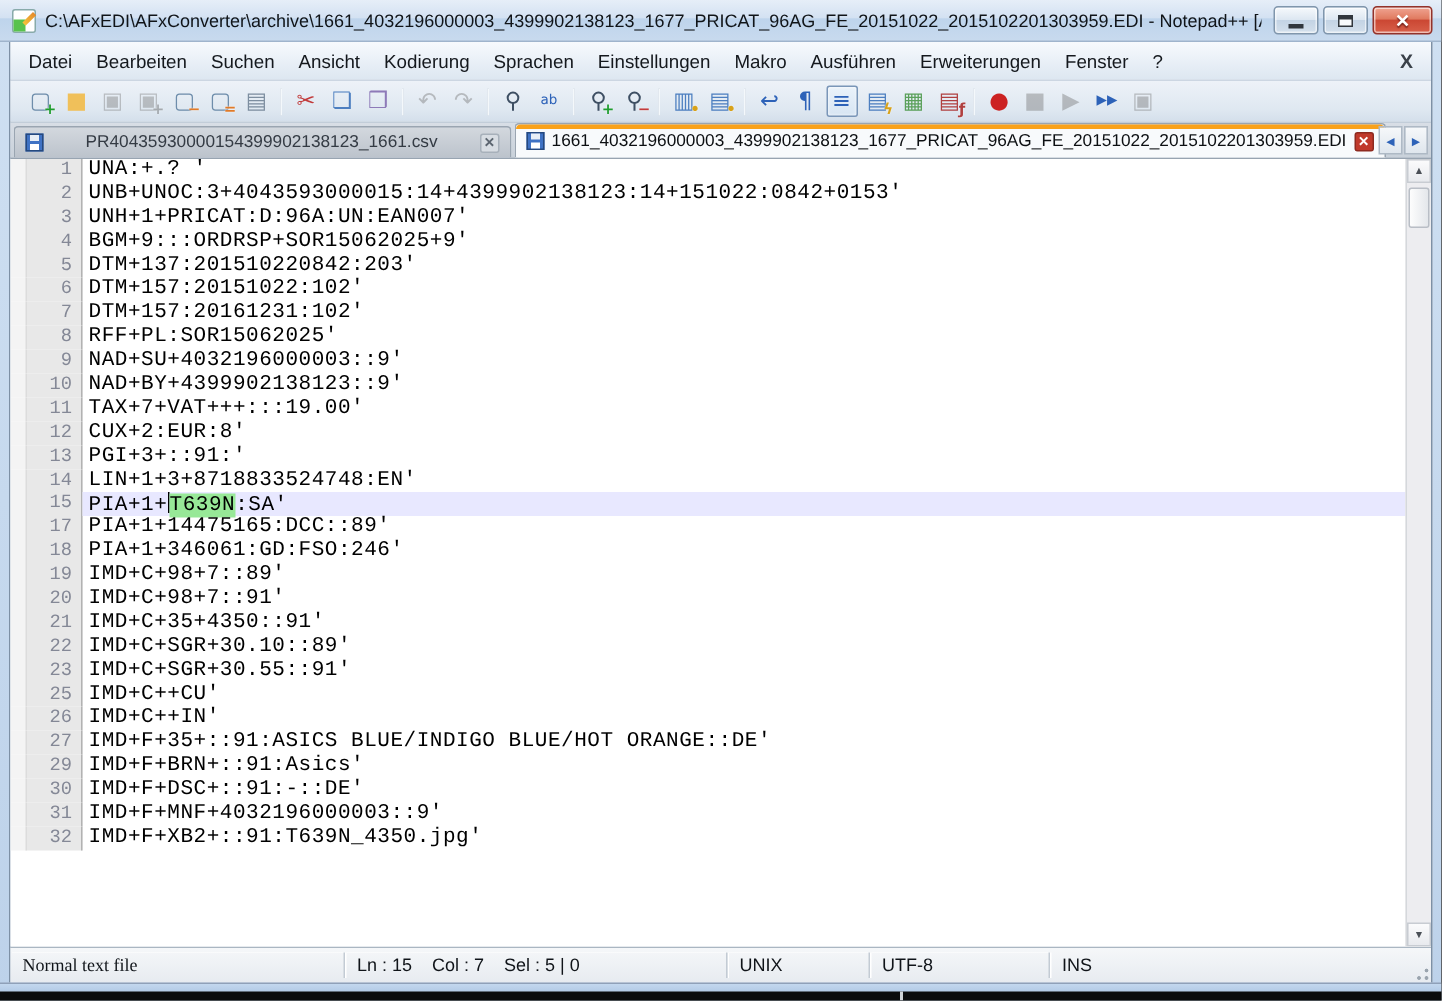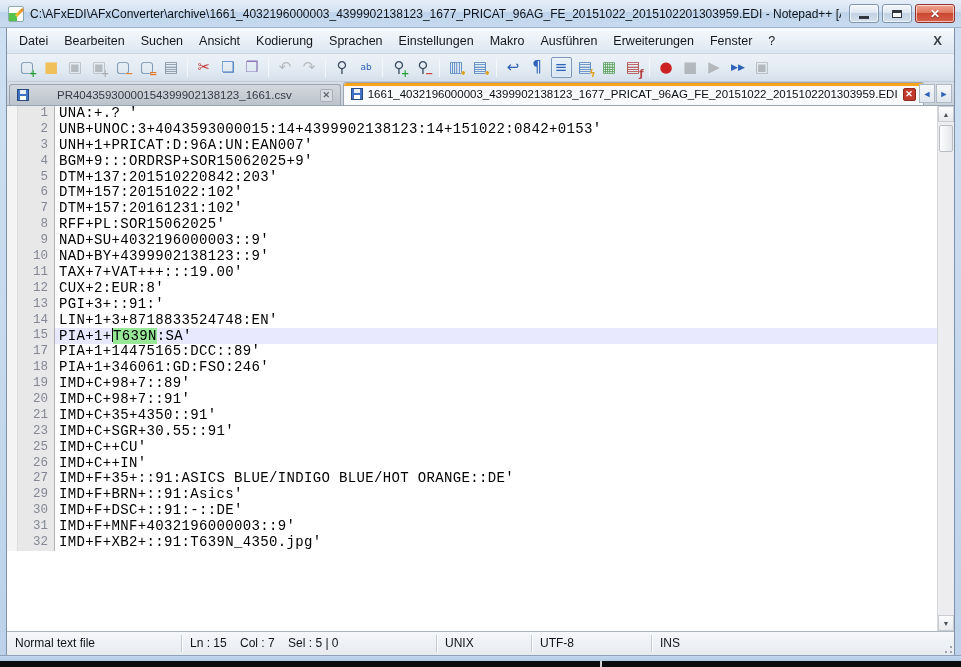--- a/index.html
+++ b/index.html
@@ -92,21 +92,21 @@
     display:flex; align-items:center; justify-content:center; font-size:7px; color:#4a4f56; }
   .strack { flex:1; position:relative; }
   .sthumb { position:absolute; top:3px; left:1px; right:1px; height:27px;
     background:linear-gradient(90deg,#fdfdfd,#e4e7eb); border:1px solid #b9bec6; border-radius:2px; }
 
   
   .statusbar { height:24px; display:flex; align-items:center; font-size:12px; color:#101419;
     background:linear-gradient(180deg,#f5f7f9 0%,#e7ebf0 100%); border-top:1px solid #aab6c2; }
   .sb-sec { white-space:pre; padding:0 8px; height:17px; line-height:17px;
     border-right:1px solid #c3cbd4; box-shadow:1px 0 0 #ffffff; }
-  .sb-doc { width:175px; } .sb-size { width:205px; } .sb-pos { width:255px; }
+  .sb-doc { width:223px;font-family:Liberation Serif, serif; } .sb-size { width:205px; } .sb-pos { width:255px; }
   .sb-eol { width:95px; } .sb-enc { width:120px; } .sb-ins { width:40px; border-right:none; box-shadow:none; }
   .sb-grip { margin-left:auto; width:14px; height:14px; align-self:flex-end;
     background:
       radial-gradient(circle at 11px 11px,#9aa4ae 1px,transparent 1.5px),
       radial-gradient(circle at 11px 6px,#9aa4ae 1px,transparent 1.5px),
       radial-gradient(circle at 6px 11px,#9aa4ae 1px,transparent 1.5px); }
 
   
   .win-bottom { height:6px; margin:0 0; background:linear-gradient(180deg,#c3d7ee,#b3cbe6); border-top:1px solid #8fa0b8; }
   .dark-strip { height:6px; background:#0b0c0d; position:relative; }
@@ -376,20 +376,25 @@
             <span class="ed-num">20</span>
             <span class="ed-text"><span>IMD+C+98+7::91'</span></span>
           </div>
           <div class="ed-row">
             <span class="ed-bm"></span>
             <span class="ed-num">21</span>
             <span class="ed-text"><span>IMD+C+35+4350::91'</span></span>
           </div>
           <div class="ed-row">
             <span class="ed-bm"></span>
+            <span class="ed-num">22</span>
+            <span class="ed-text"><span>IMD+C+SGR+30.10::89'</span></span>
+          </div>
+          <div class="ed-row">
+            <span class="ed-bm"></span>
             <span class="ed-num">23</span>
             <span class="ed-text"><span>IMD+C+SGR+30.55::91'</span></span>
           </div>
           <div class="ed-row">
             <span class="ed-bm"></span>
             <span class="ed-num">25</span>
             <span class="ed-text"><span>IMD+C++CU'</span></span>
           </div>
           <div class="ed-row">
             <span class="ed-bm"></span>

